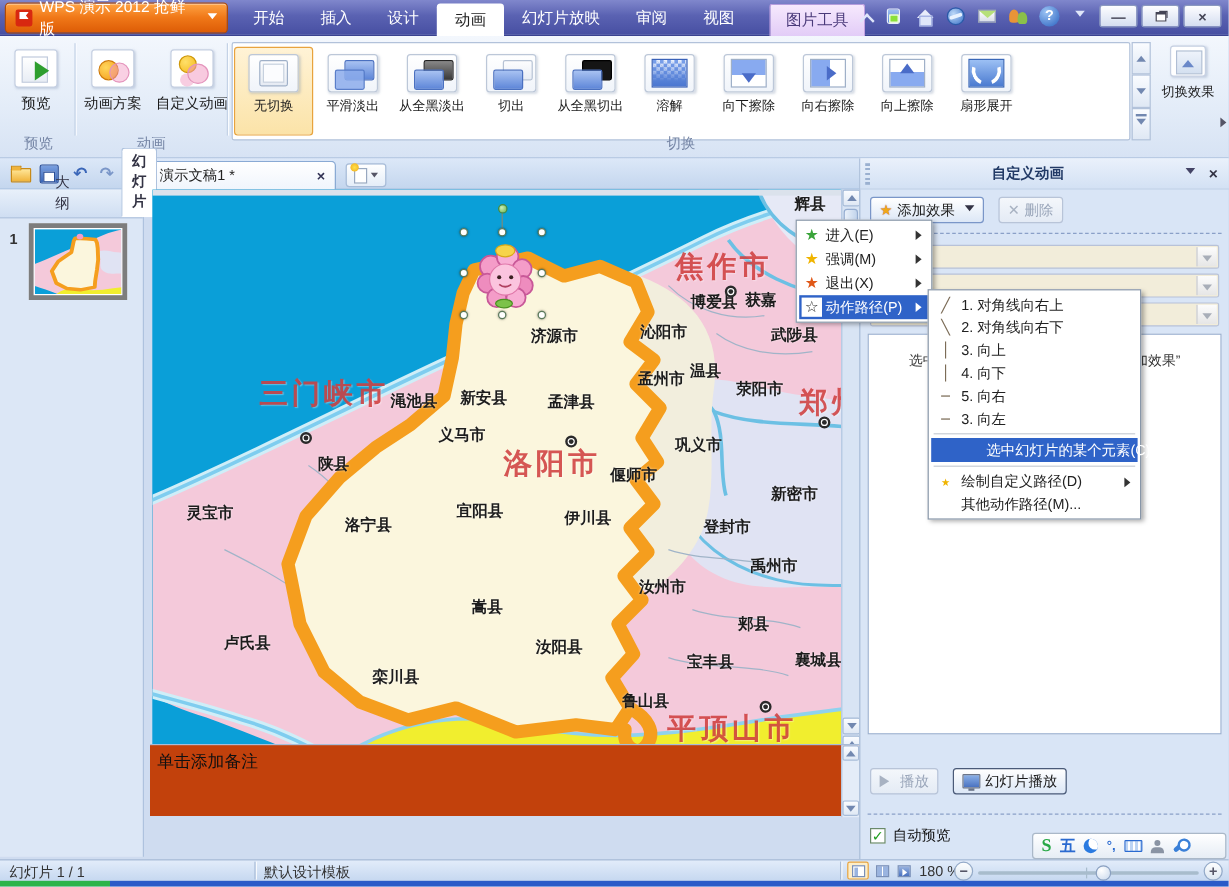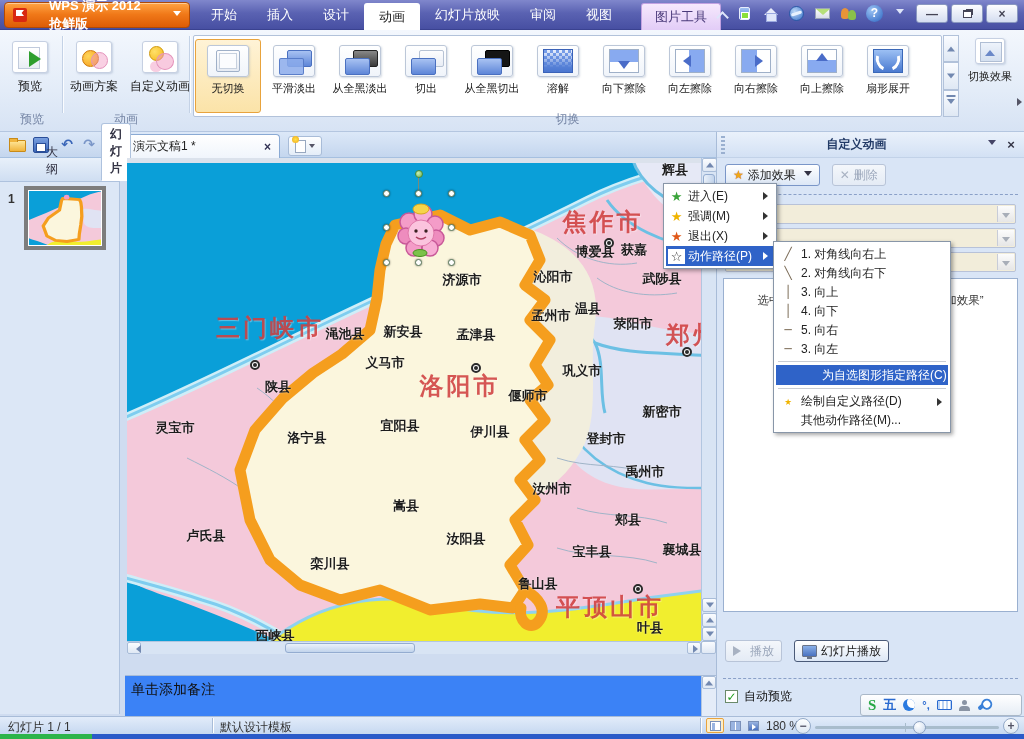--- a/index.html
+++ b/index.html
@@ -3,23 +3,23 @@
 <meta charset="utf-8">
 <style>
   *{margin:0;padding:0;box-sizing:border-box;}
   html,body{width:1024px;height:739px;overflow:hidden;}
   body{font-family:"Liberation Sans","DejaVu Sans",sans-serif;font-size:12px;color:#222;background:#c6d8f0;}
   #app{position:relative;width:1024px;height:739px;overflow:hidden;background:#cfdcf0;}
 
   
   #titlebar{position:absolute;left:0;top:0;width:1024px;height:30px;
     background:linear-gradient(#8087cc,#5a62b2 45%,#474fa2);border-bottom:1px solid #3a4290;}
-  .appbtn{position:absolute;left:4px;top:2px;height:26px;width:186px;display:flex;align-items:center;gap:22px;
+  .appbtn{position:absolute;left:4px;top:2px;height:26px;width:186px;display:flex;align-items:center;gap:6px;
     background:linear-gradient(#ffa444,#f07818 48%,#dd5c06);border:1px solid #b04a06;border-radius:4px;
-    color:#fff;font-weight:bold;font-size:13px;padding:0 8px;box-shadow:inset 0 1px 0 rgba(255,255,255,.45);}
+    color:#fff;font-weight:normal;font-size:13px;padding:0 8px;box-shadow:inset 0 1px 0 rgba(255,255,255,.45);}
   .applogo{width:14px;height:14px;background:#d82810;border-radius:2px;position:relative;flex:none;}
   .applogo::after{content:"";position:absolute;left:3px;top:2px;width:8px;height:6px;background:#fff;
     clip-path:polygon(0 0,100% 0,70% 50%,100% 100%,0 100%);}
   .caret-down{width:0;height:0;border:4px solid transparent;border-top:5px solid #fff;margin-left:4px;}
   .ttabs{position:absolute;left:196px;top:0;height:30px;display:flex;}
   .ttab{padding:0 15px;line-height:30px;color:#fff;font-size:13px;}
   .ttab.active{background:#fff;color:#222;border-radius:3px 3px 0 0;line-height:27px;margin-top:3px;height:27px;}
   .ctx-tab{margin-left:14px;margin-top:3px;height:27px;line-height:25px;padding:0 13px;font-size:13px;
     background:linear-gradient(#f6e9fd,#e2ccf7);color:#4a3a7a;border:1px solid #c2a2e2;border-bottom:none;border-radius:3px 3px 0 0;}
   .quickicons{position:absolute;right:120px;top:5px;display:flex;gap:9px;align-items:center;}
@@ -151,21 +151,21 @@
 
   
   .sb-track-v{position:absolute;left:701px;top:158px;width:15px;height:483px;background:#d8e4f4;border-left:1px solid #b2c6e0;}
   .sb-track-h{position:absolute;left:127px;top:641px;width:574px;height:13px;background:#d8e4f4;border-top:1px solid #b2c6e0;}
   .sbbtn{position:absolute;background:linear-gradient(#fafcff,#dfe8f4);border:1px solid #a8bcd8;border-radius:2px;}
   .sb-thumb{position:absolute;background:linear-gradient(90deg,#eaf1fa,#c2d4ec);border:1px solid #94acd0;border-radius:3px;}
   .sb-thumb-h{background:linear-gradient(#eaf1fa,#c2d4ec);}
   .corner-split{position:absolute;left:701px;top:641px;width:15px;height:13px;}
 
   
-  #notes{position:absolute;left:125px;top:675px;width:591px;height:60px;background:#3b82f6;border-top:1px solid #a8bcd8;}
+  #notes{position:absolute;left:125px;top:620px;width:591px;height:60px;background:#c2410c;border-top:1px solid #a8bcd8;}
   #notes .ntext{position:absolute;left:6px;top:5px;font-size:14px;color:#111;}
   .notes-vsb{position:absolute;right:0;top:0;width:15px;height:60px;background:#e4ecf8;border-left:1px solid #b2c6e0;}
 
   
   #taskpane{position:absolute;left:716px;top:132px;width:308px;height:584px;background:#d9e5f6;border-left:1px solid #a8bcd8;}
   .tp-header{position:absolute;left:0;top:0;right:0;height:26px;display:flex;align-items:center;background:linear-gradient(#eaf1fb,#d3e1f4);border-bottom:1px solid #c2d2e8;}
   .grip{width:4px;height:18px;margin-left:4px;background:repeating-linear-gradient(#9ab0d0 0 2px,transparent 2px 4px);}
   .tp-title{flex:1;text-align:center;font-size:12px;font-weight:bold;color:#223a66;}
   .tp-caret{width:0;height:0;border:4px solid transparent;border-top:5px solid #446;margin-right:6px;}
   .tp-close{width:18px;text-align:center;font-weight:bold;color:#334;margin-right:4px;font-size:13px;}
@@ -334,26 +334,20 @@
           <span class="tic">
             <i class="tsq"></i>
           </span>
           <span class="tlabel">溶解</span>
         </div>
         <div class="titem t-wipedown">
           <span class="tic">
             <i class="tsq"></i>
           </span>
           <span class="tlabel">向下擦除</span>
-        </div>
-        <div class="titem t-wipeleft">
-          <span class="tic">
-            <i class="tsq"></i>
-          </span>
-          <span class="tlabel">向左擦除</span>
         </div>
         <div class="titem t-wiperight">
           <span class="tic">
             <i class="tsq"></i>
           </span>
           <span class="tlabel">向右擦除</span>
         </div>
         <div class="titem t-wipeup">
           <span class="tic">
             <i class="tsq"></i>
@@ -656,21 +650,21 @@
         <span>3. 向左</span>
 
       </div>
       <div class="smi sep">
         
         
         
       </div>
       <div class="smi highlight">
         <span class="glyph"></span>
-        <span>为自选图形指定路径(C)</span>
+        <span>选中幻灯片的某个元素(C)</span>
 
       </div>
       <div class="smi sep">
         
         
         
       </div>
       <div class="smi mi-draw has-arrow">
         <span class="glyph">★</span>
         <span>绘制自定义路径(D)</span>

